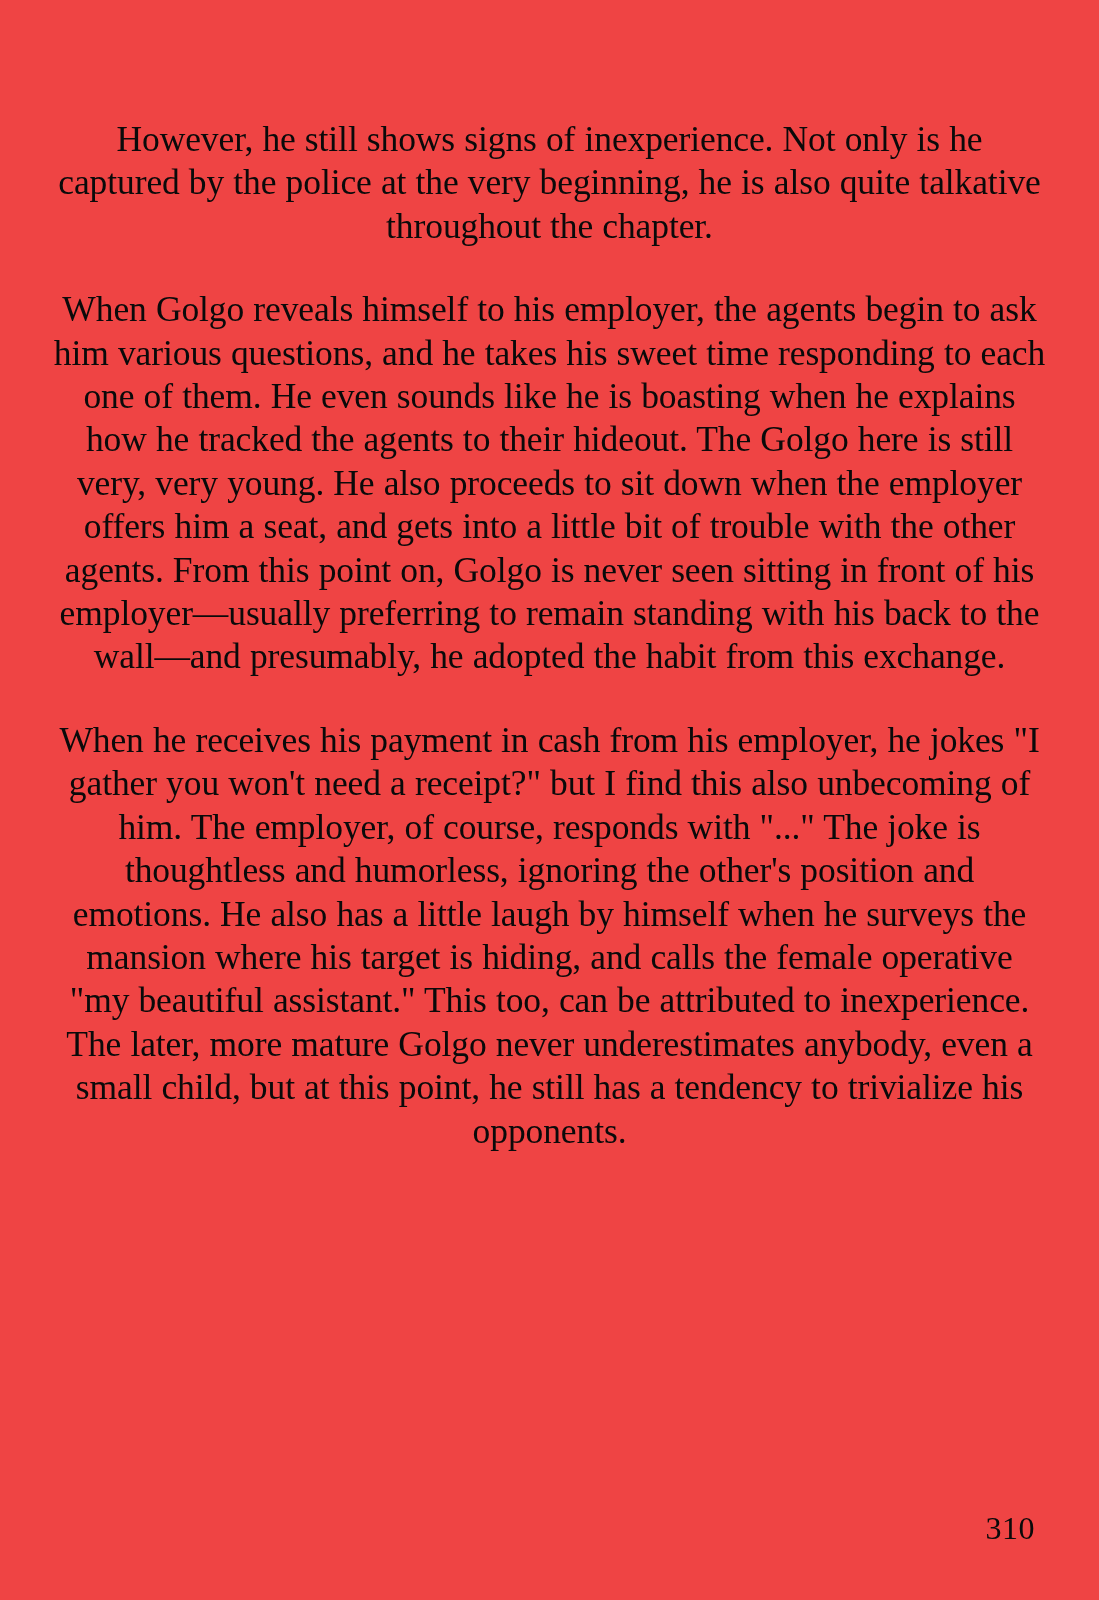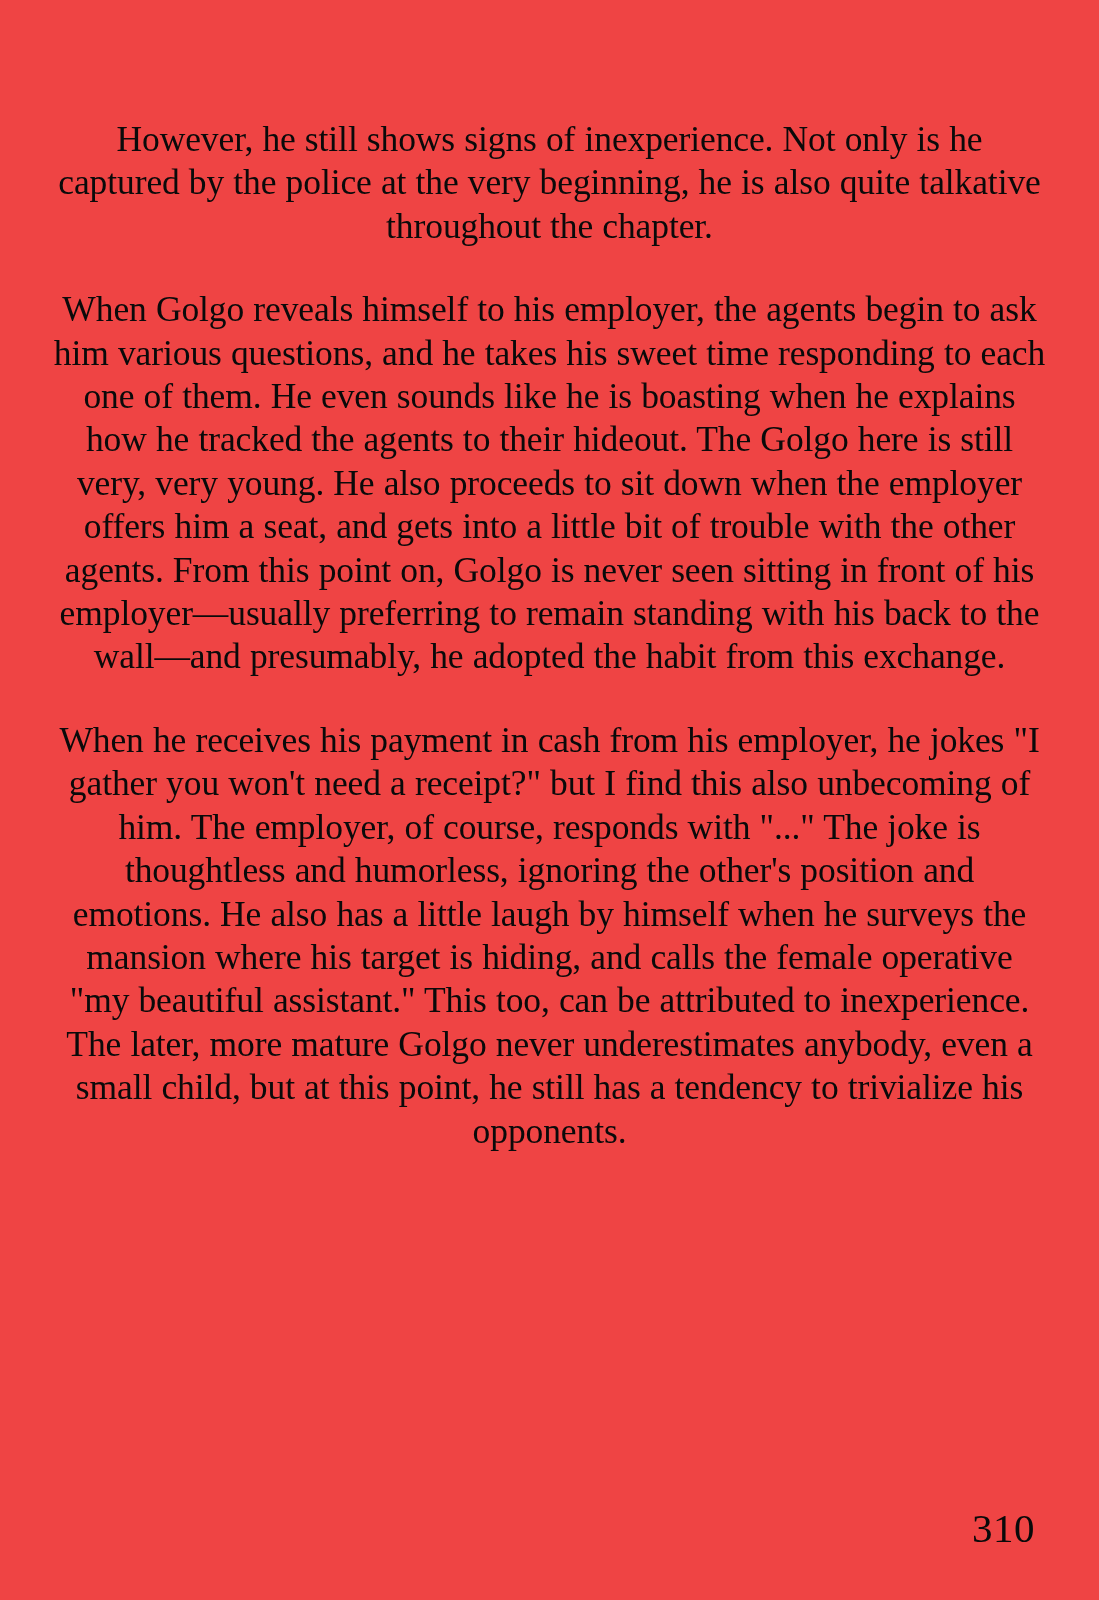--- a/index.html
+++ b/index.html
@@ -40,21 +40,21 @@
 
   .para + .para {
     margin-top: 40px;
   }
 
   .page-number {
     position: absolute;
     right: 64px;
     top: 1506px;
     font-family: "Liberation Serif", "DejaVu Serif", serif;
-    font-size: 41px;
+    font-size: 32px;
     line-height: 44px;
     color: #0a0a0a;
     letter-spacing: 0.5px;
   }
 </style>
 </head>
 <body>
 
 <div class="page">
 

